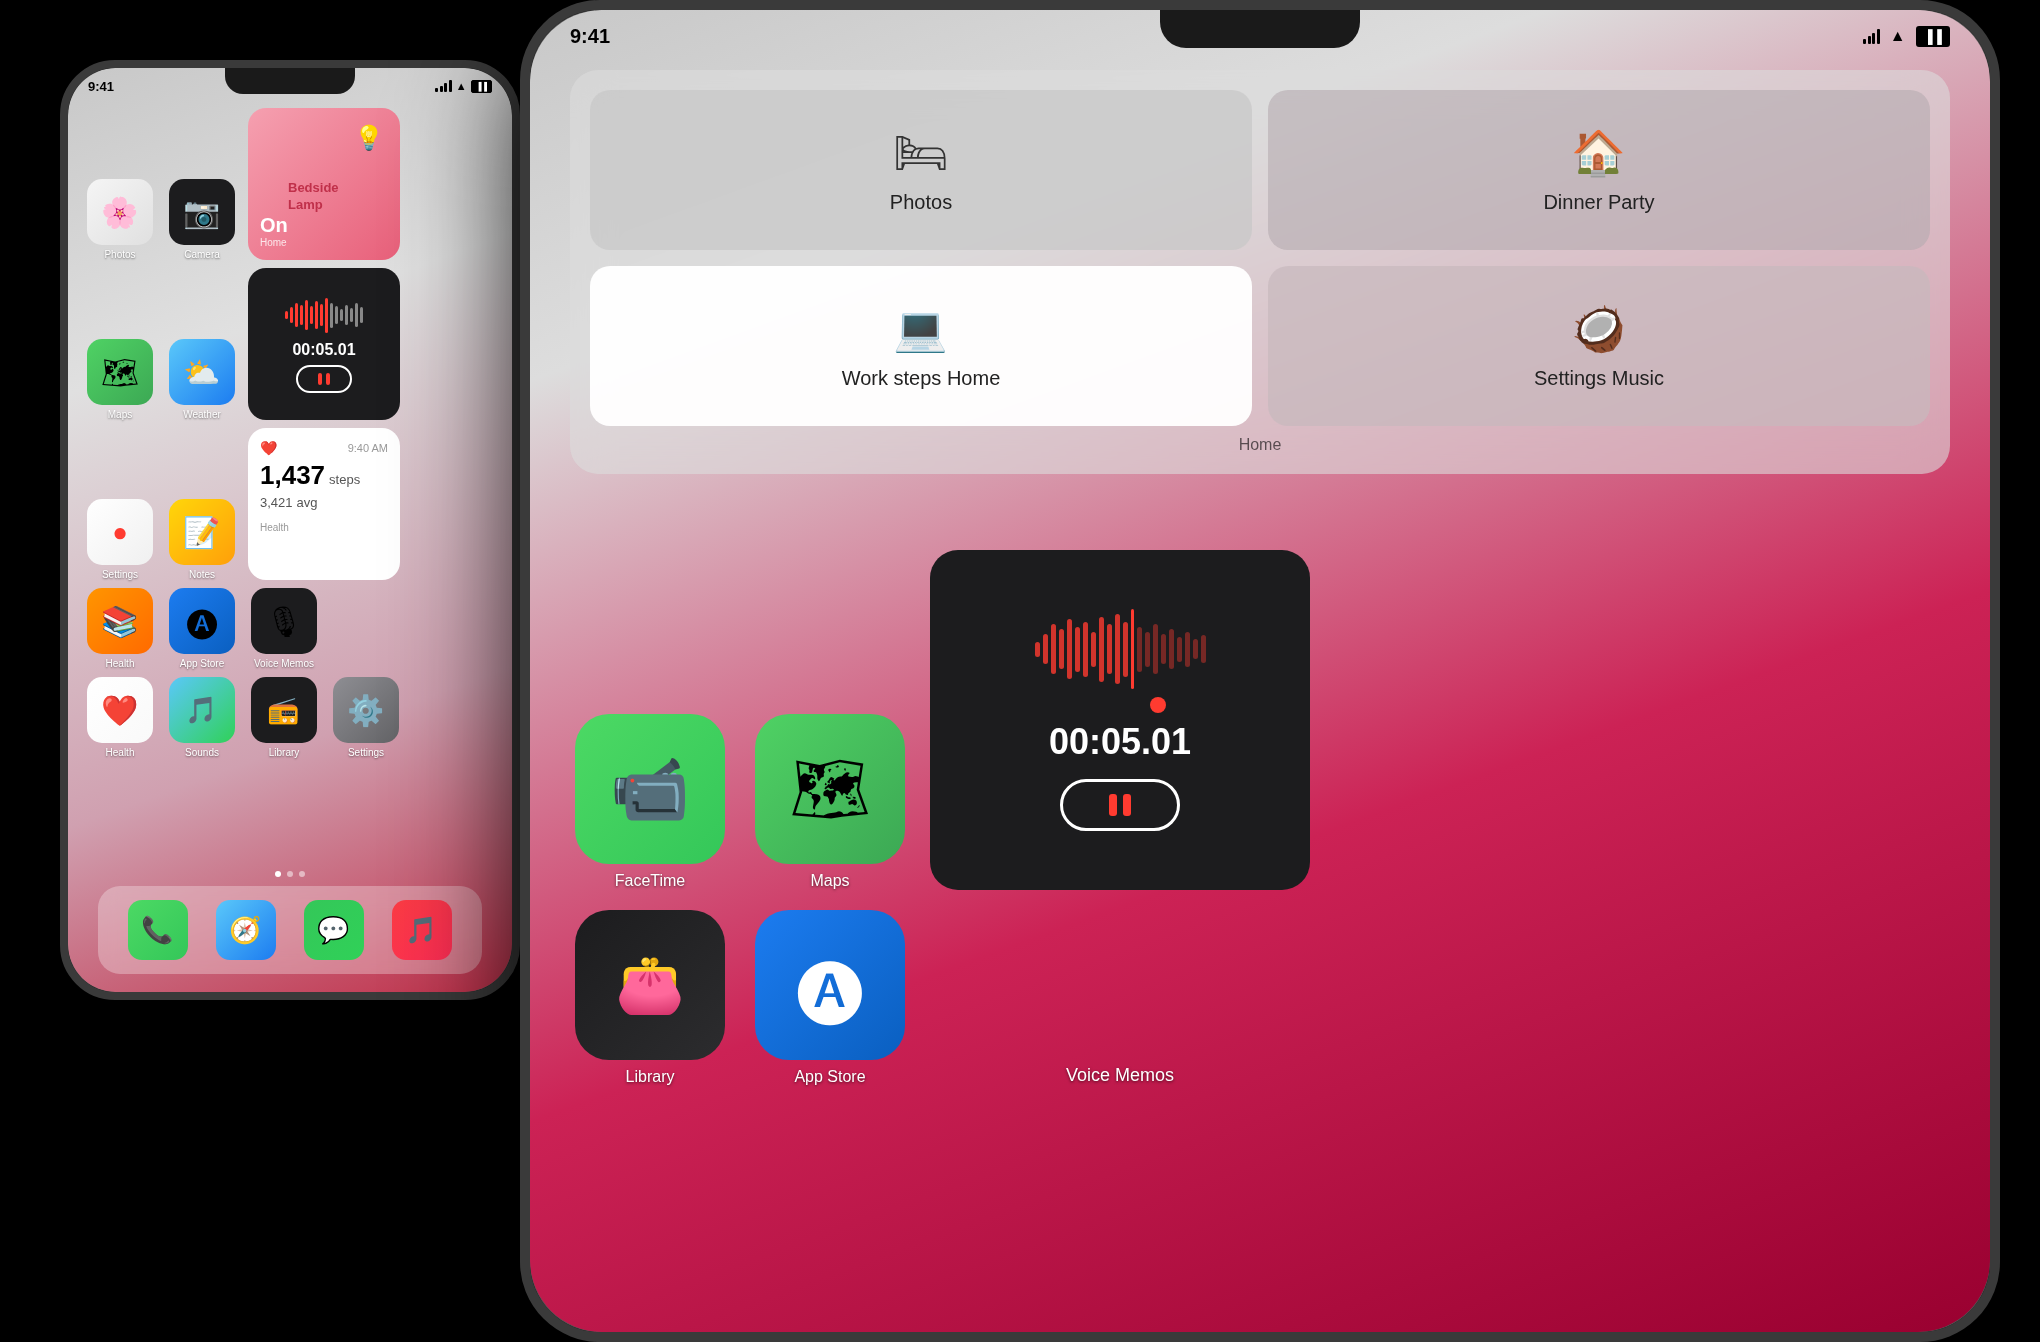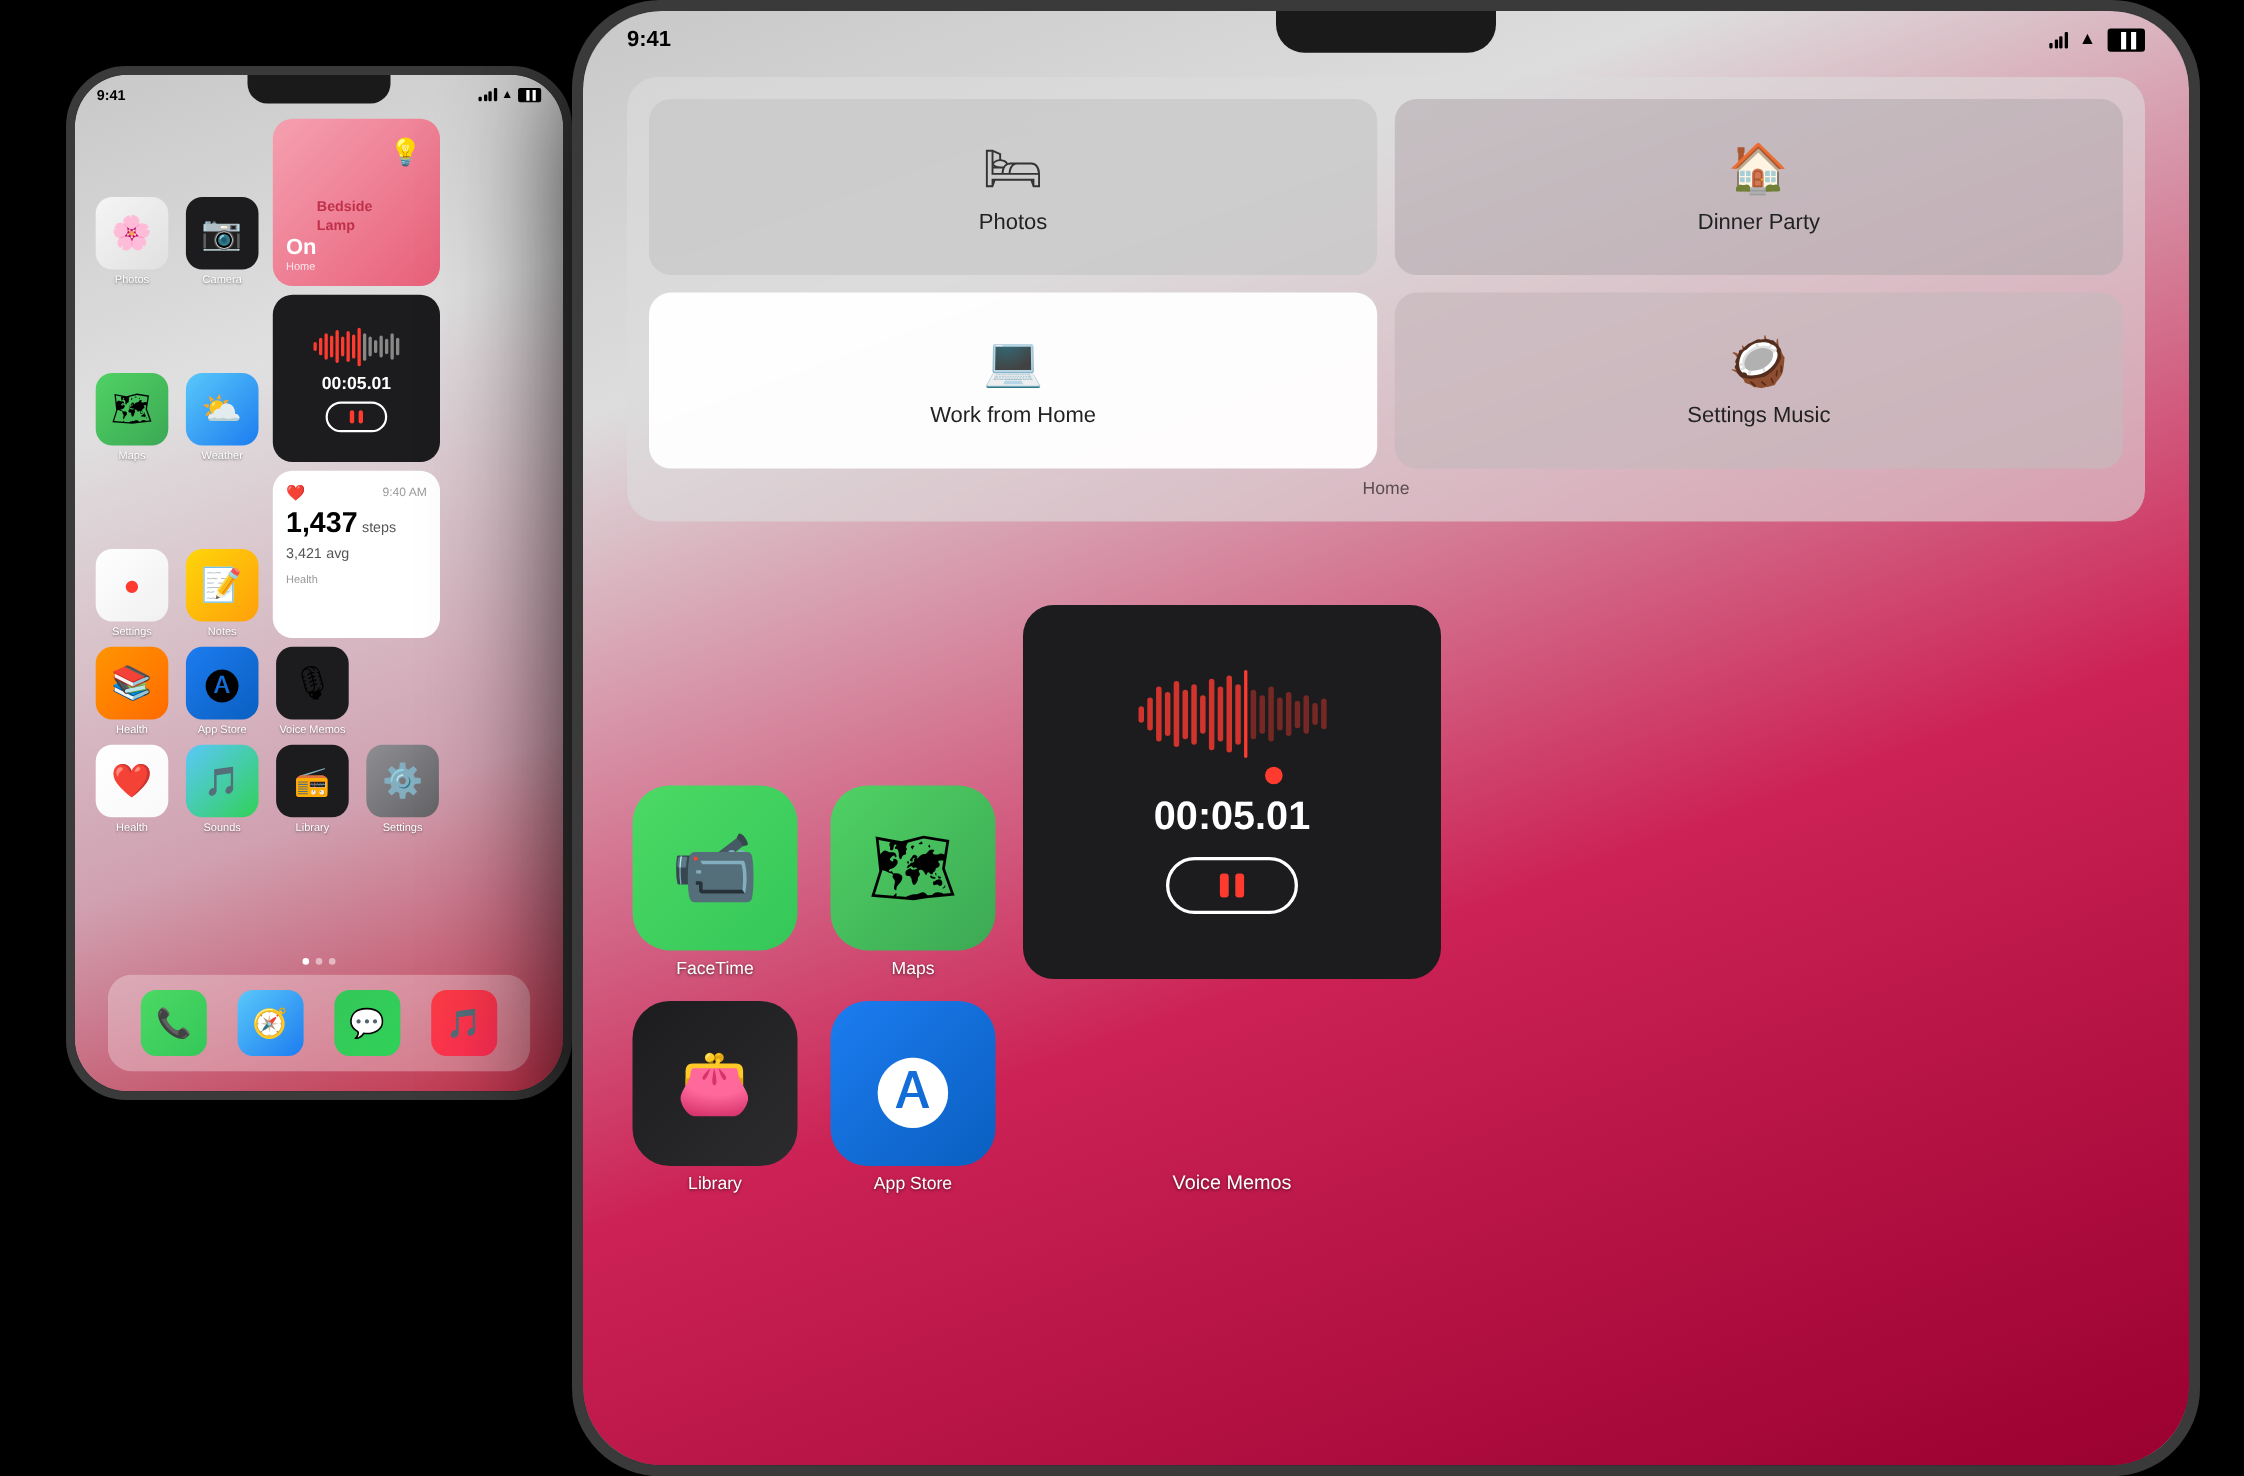--- a/index.html
+++ b/index.html
@@ -683,21 +683,21 @@
         <div class="home-shortcut bedtime">
           <div class="home-shortcut-icon">🛏</div>
           <div class="home-shortcut-label">Photos</div>
         </div>
         <div class="home-shortcut dinner">
           <div class="home-shortcut-icon">🏠</div>
           <div class="home-shortcut-label">Dinner Party</div>
         </div>
         <div class="home-shortcut work">
           <div class="home-shortcut-icon">💻</div>
-          <div class="home-shortcut-label">Work from Home</div>
+          <div class="home-shortcut-label">Work steps Home</div>
         </div>
         <div class="home-shortcut cooking">
           <div class="home-shortcut-icon">🥥</div>
           <div class="home-shortcut-label">Settings Music</div>
         </div>
       </div>
       <div class="home-label-large">Home</div>
     </div>
 
     <div class="app-section-large">

